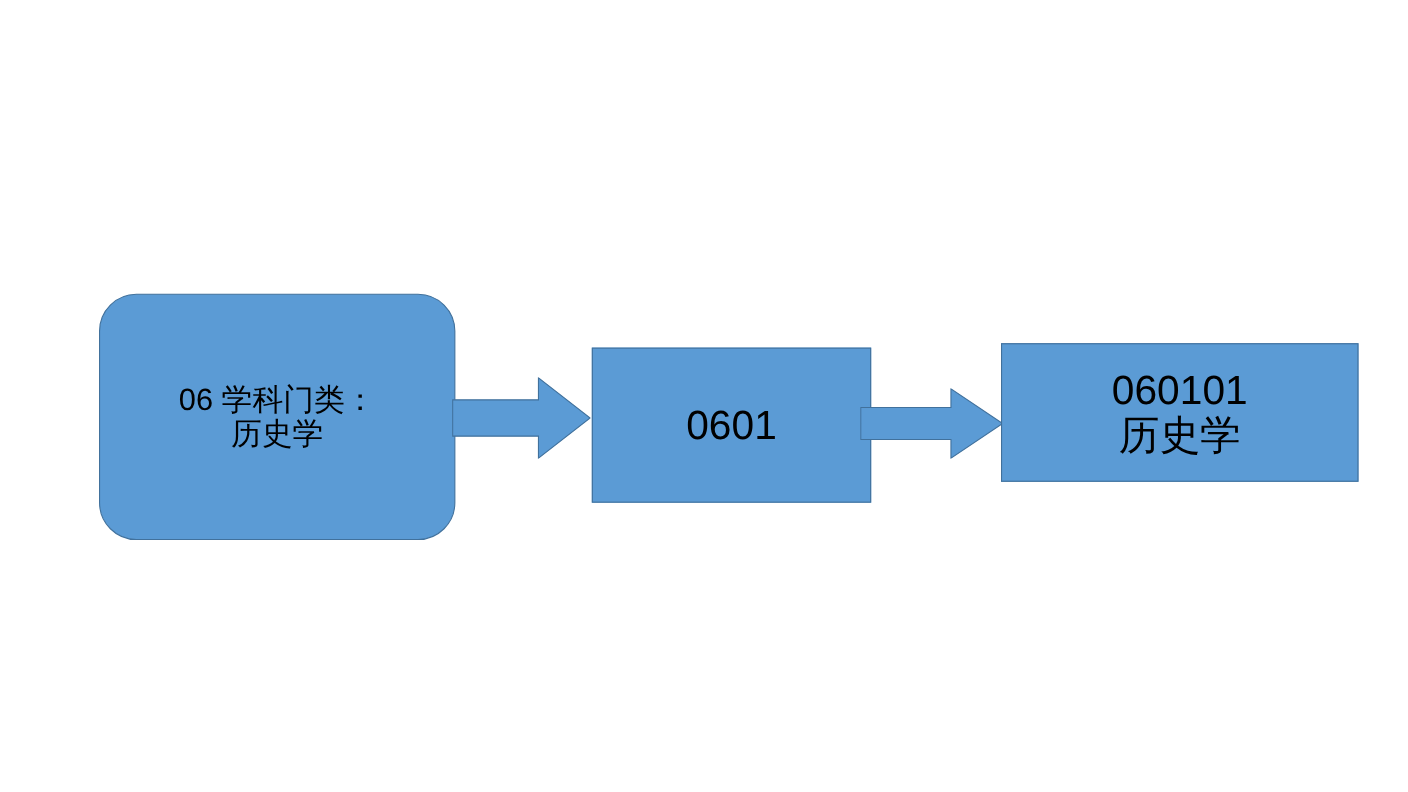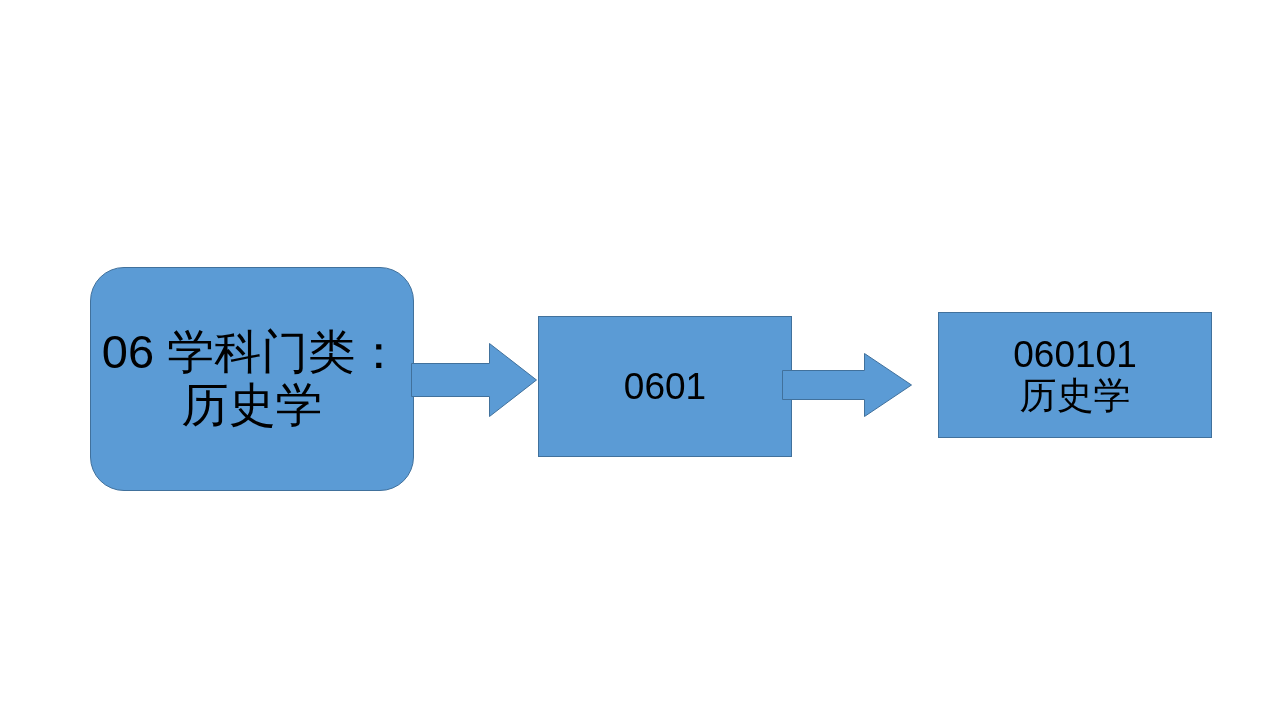--- a/index.html
+++ b/index.html
@@ -36,42 +36,41 @@
     display: block;
   }
 
   
   #node-category {
     left: 90px;
     top: 267px;
     width: 324px;
     height: 224px;
     border-radius: 34px;
-    font-size: 47px;
+    font-size: 28px;
   }
   #node-category .line-1 { letter-spacing: 0px; }
   #node-category .line-2 { letter-spacing: 0px; }
 
   
   #node-class {
     left: 538px;
     top: 316px;
     width: 254px;
     height: 141px;
     font-size: 37px;
   }
 
   
   #node-major {
     left: 910px;
     top: 312px;
-    width: 274px;
+    width: 325px;
     height: 126px;
     font-size: 37px;
-    margin-left: 28px;
   }
 
   
   .arrow {
     position: absolute;
     display: block;
   }
   #arrow-1 {
     left: 411px;
     top: 343px;

